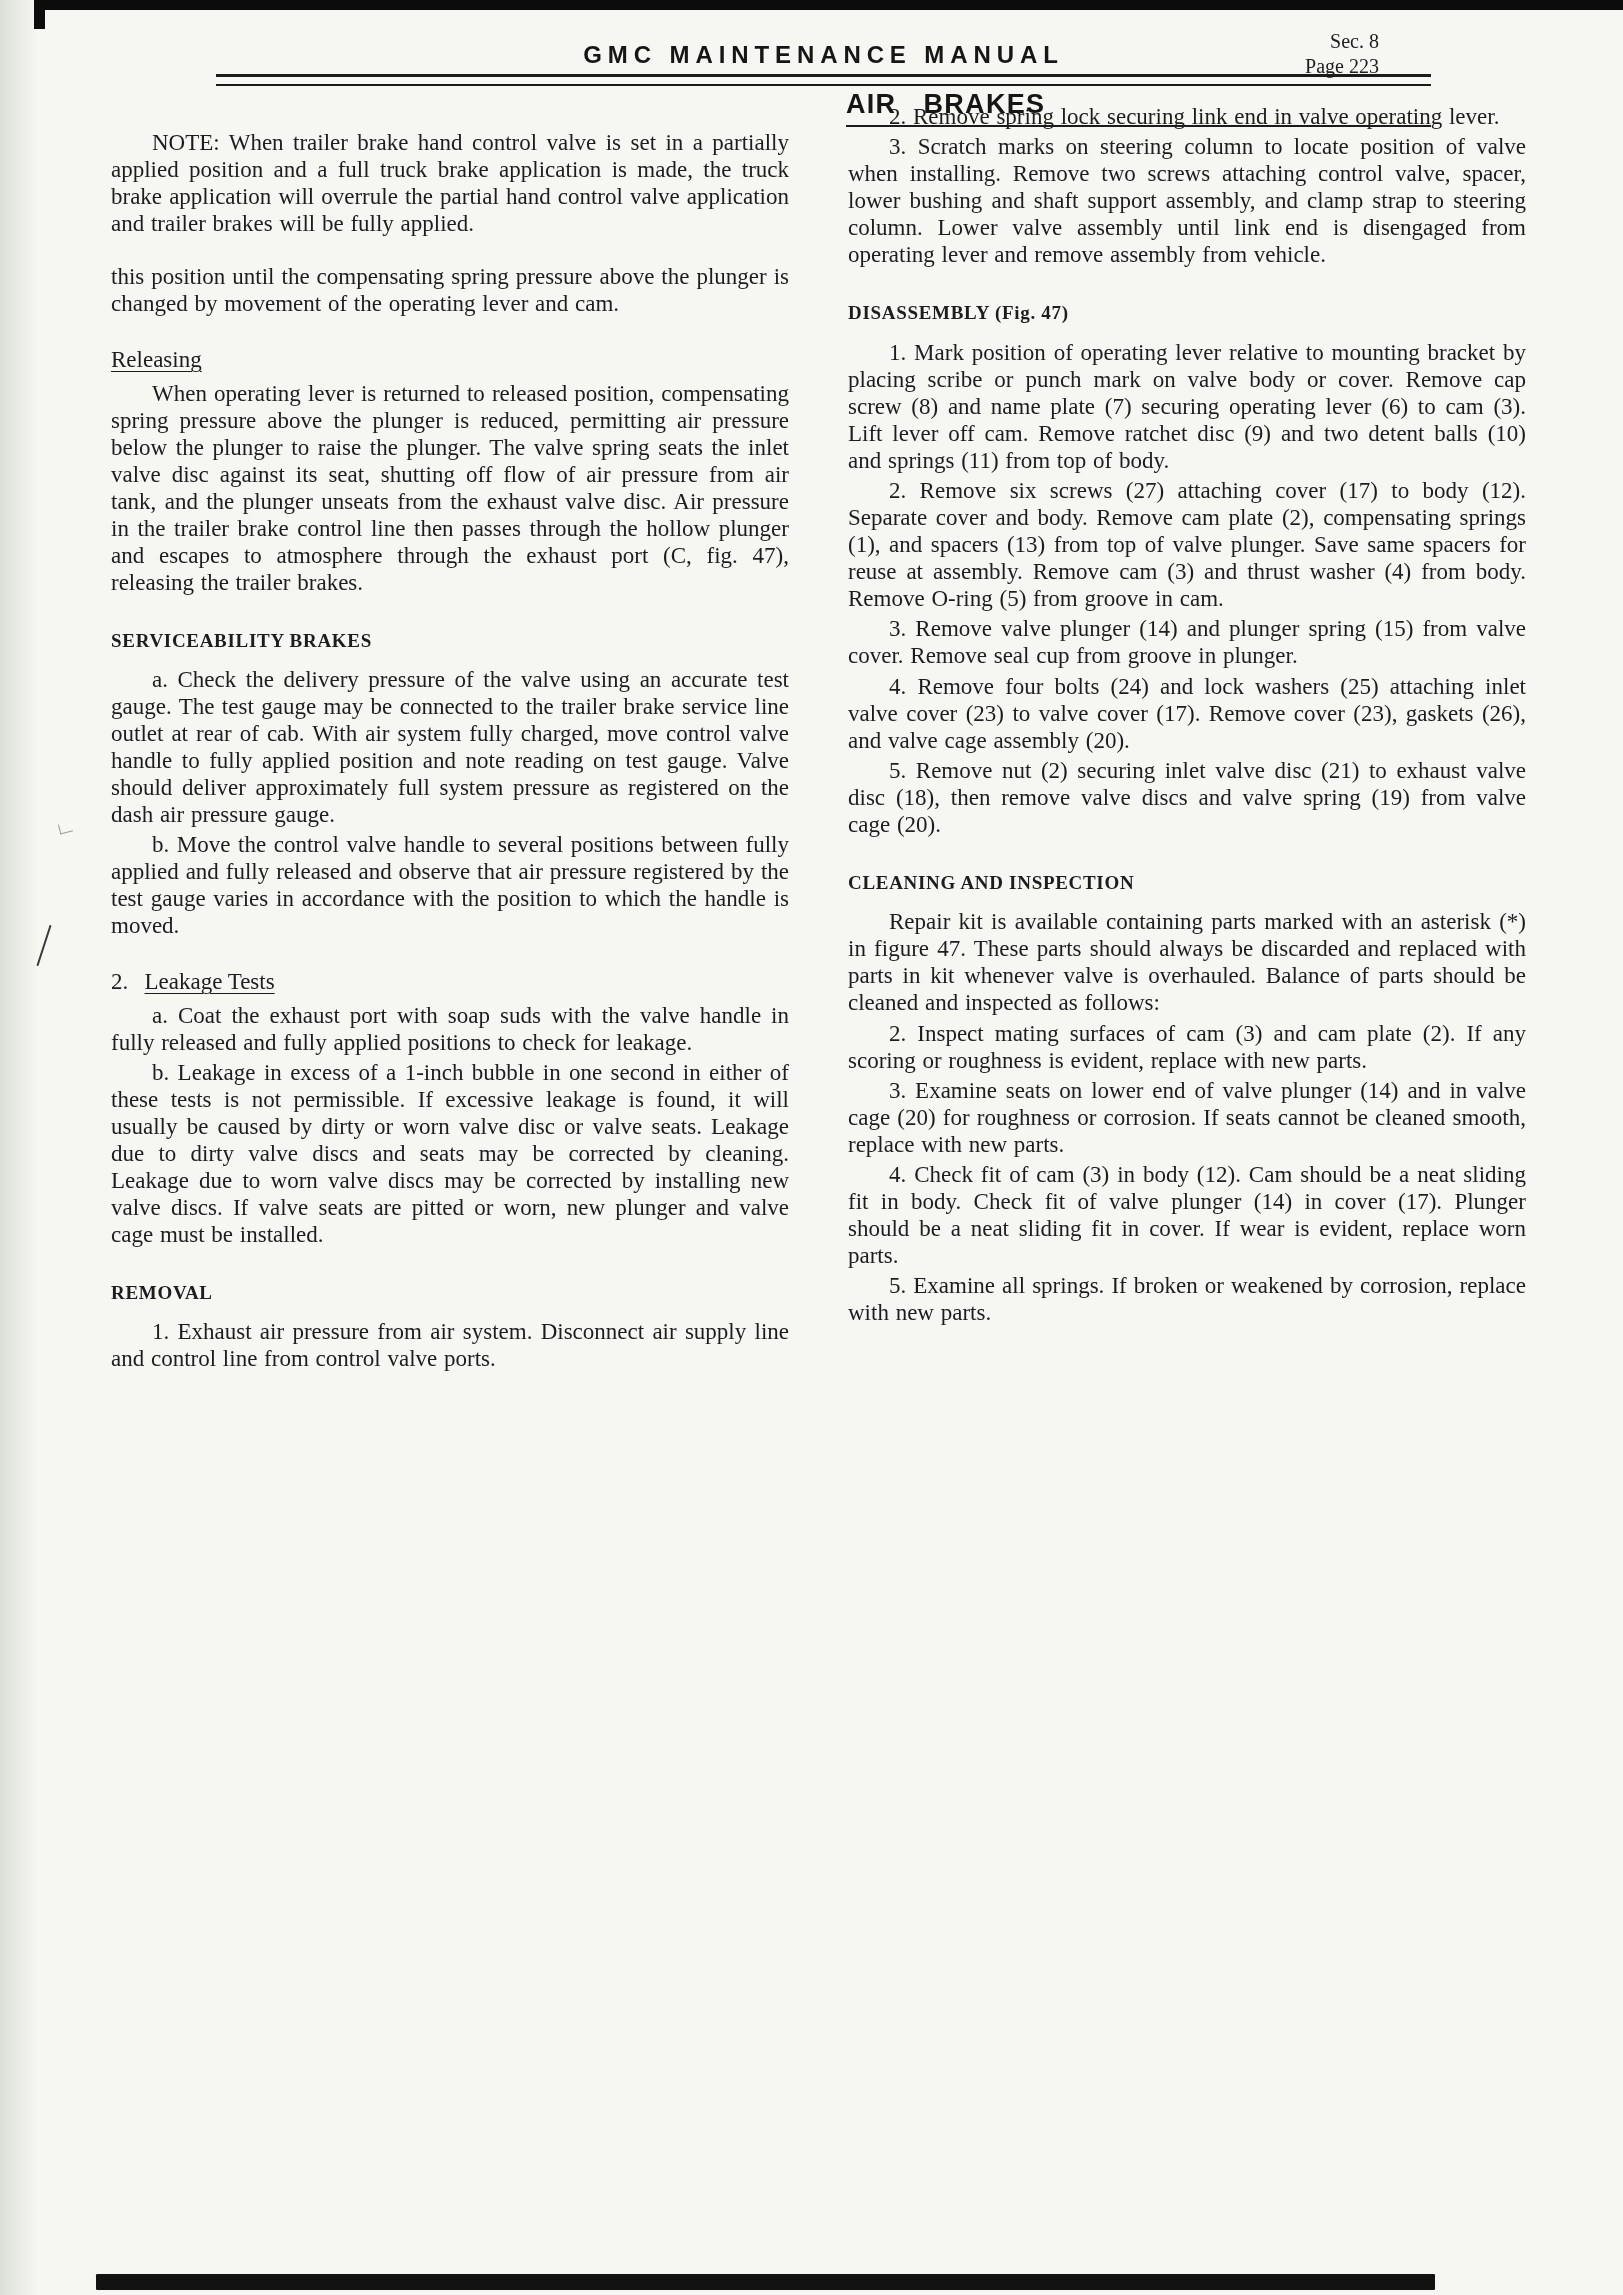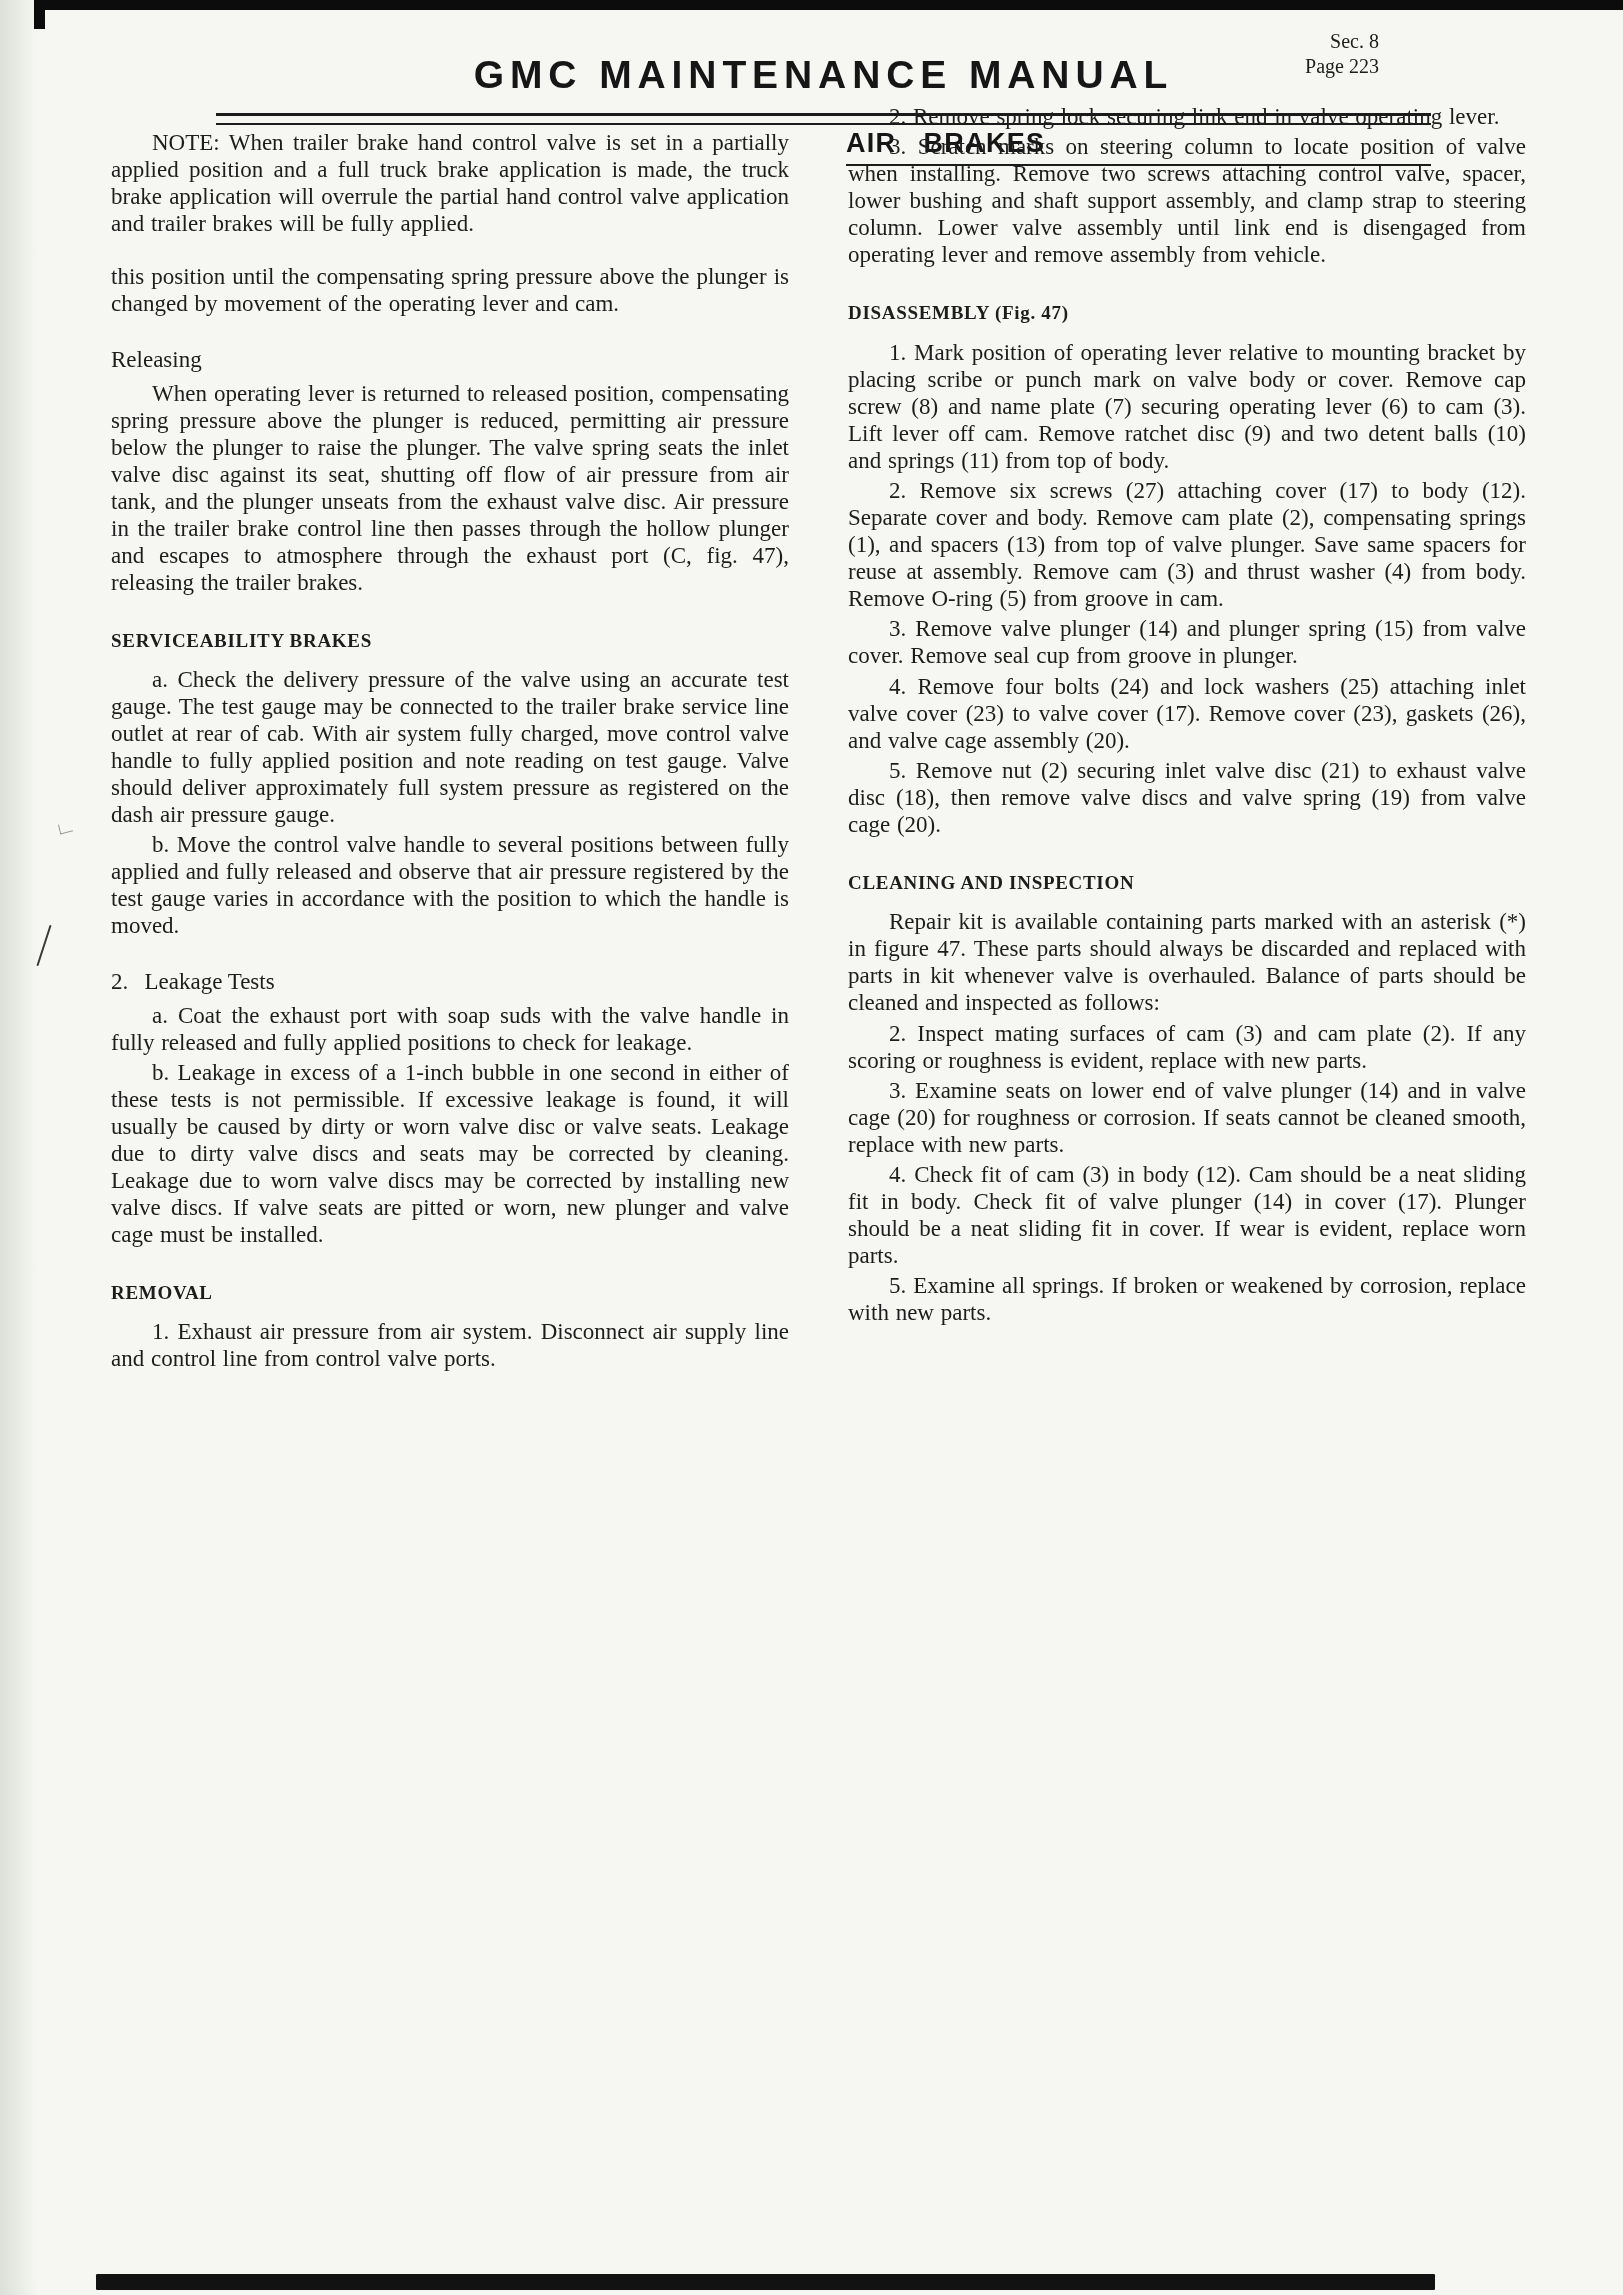--- a/index.html
+++ b/index.html
@@ -23,23 +23,23 @@
   }
   .scan-bar-top { position: absolute; top: 0; left: 34px; right: 0; height: 9.8px; background: #0c0c0c; }
   .scan-bar-top-corner { position: absolute; top: 0; left: 34px; width: 10.5px; height: 29px; background: #0c0c0c; }
   .scan-bar-bottom { position: absolute; top: 2274px; left: 96px; width: 1339px; height: 15.7px; background: #121212; border-radius: 1.3px; }
   .scan-mark-diag { position: absolute; left: 43px; top: 924px; width: 2px; height: 43px; background: #3a3a3a; transform: rotate(18deg); border-radius: 1.3px; }
   .scan-mark-small { position: absolute; left: 59px; top: 823px; width: 11.8px; height: 9.2px; border: 1.3px solid #6a6a6a; border-right: none; border-top: none; transform: rotate(-14deg); opacity: .65; }
 
   
   .header { position: absolute; top: 0; left: 216px; width: 1215px; }
   .manual-title {
-    margin: 16px; padding-top: 37px; text-align: center;
+    margin: 4px; padding-top: 37px; text-align: center;
     font-family: "Liberation Sans", sans-serif; font-weight: 700;
-    font-size: 39px; letter-spacing: 5.9px; color: #161616; white-space: nowrap;
+    font-size: 24px; letter-spacing: 5.9px; color: #161616; white-space: nowrap;
   }
   .sec-page {
     position: absolute; top: 29px; right: 52px; text-align: right;
     font-size: 20px; line-height: 25px; color: #1d1d1d;
   }
   .double-rule { margin-top: 5.2px; height: 7.2px; border-top: 3.3px solid #1b1b1b; border-bottom: 2px solid #1b1b1b; }
   .air-brakes { margin-left: 630px; margin-top: 2.6px; text-align: left; border-bottom: 2.6px solid #1b1b1b; padding: 0 1.3px 5.2px 0; }
   .air-brakes-text {
     font-family: "Liberation Sans", sans-serif; font-weight: 700;
     font-size: 27px; letter-spacing: 1.3px; word-spacing: 18.3px; color: #161616;
@@ -50,21 +50,21 @@
   .col { width: 678px; }
 
   .body-text { margin: 0; font-size: 23px; line-height: 27px; text-align: justify; word-spacing: 1px; }
   .body-text + .body-text { margin-top: 3.3px; }
   .indent { text-indent: 41px; }
   .note { margin-top: 26px; margin-bottom: 26px; }
 
   .caps-heading { margin: 34px 0 14.4px; font-size: 19px; font-weight: 700; letter-spacing: 0.7px; }
   .subheading { margin: 30px 0 6.5px; font-size: 23px; font-weight: 400; }
   .subheading .num { margin-right: 10.5px; }
-  .u { text-underline-offset: 3.9px; text-decoration-thickness: 1.3px; }
+  .u { text-decoration: underline; text-underline-offset: 3.9px; text-decoration-thickness: 1.3px; }
 </style>
 </head>
 <body>
 
 <div class="page">
 
   <div class="page-edge-left"></div>
   <div class="scan-bar-top"></div>
   <div class="scan-bar-top-corner"></div>
   <div class="scan-mark-small"></div>

